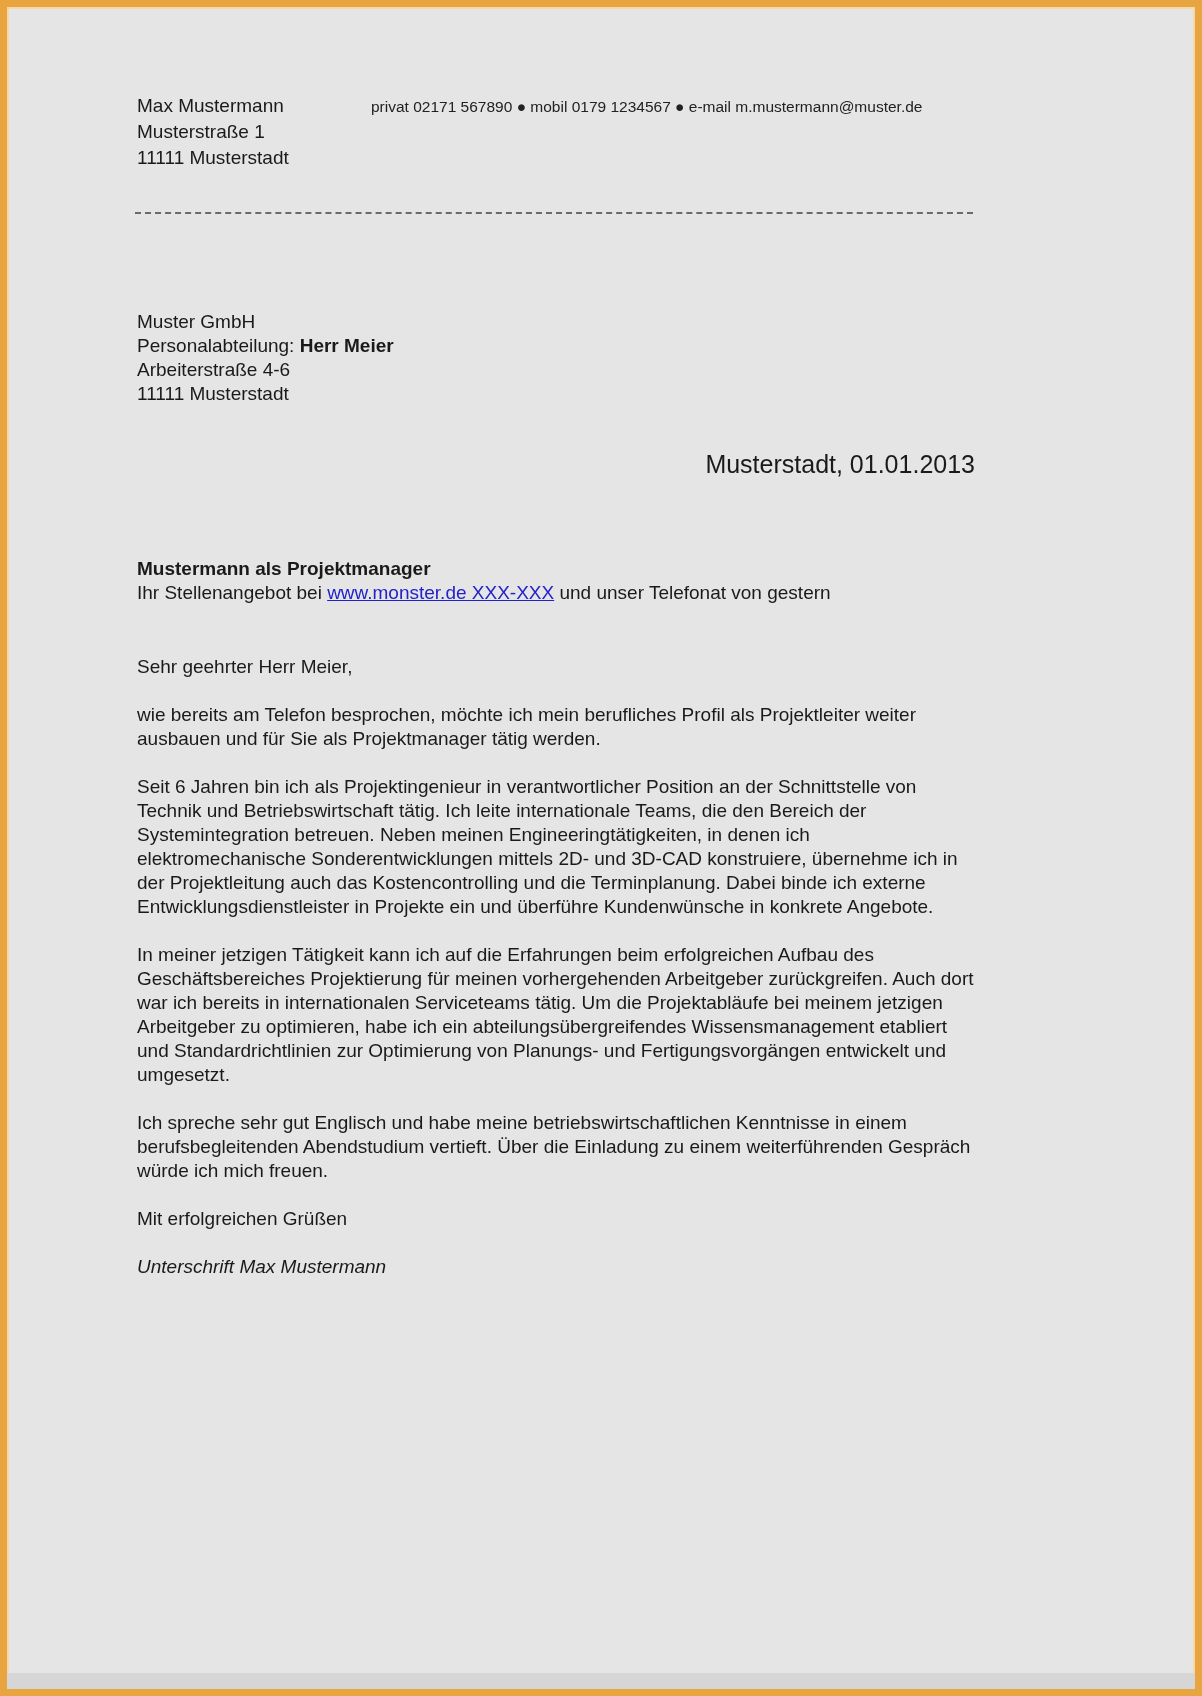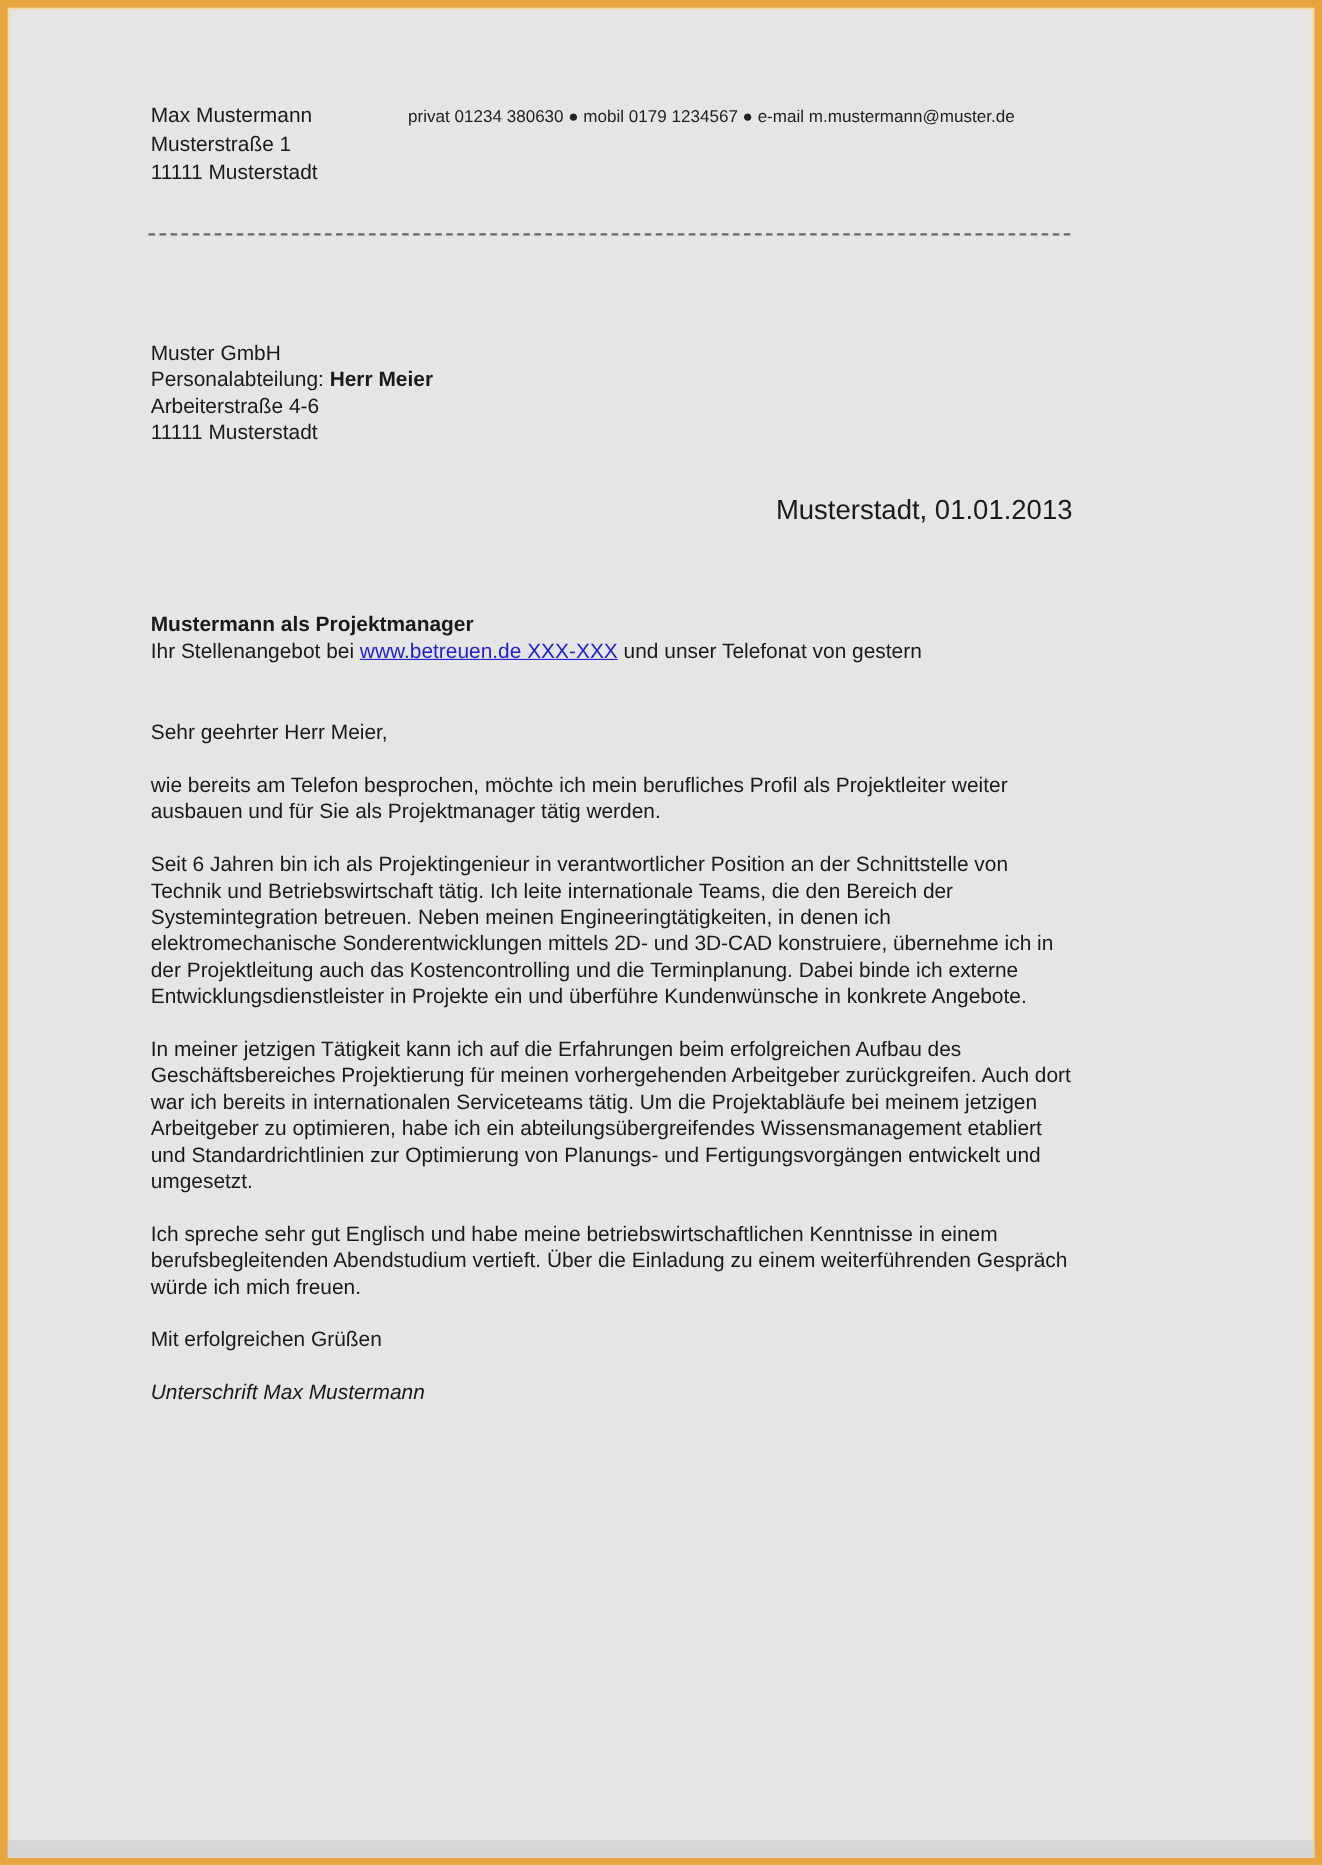--- a/index.html
+++ b/index.html
@@ -102,36 +102,36 @@
 <body>
 
 <div class="page">
 
   <div class="sender-block">
     <div>Max Mustermann</div>
     <div>Musterstraße 1</div>
     <div>11111 Musterstadt</div>
   </div>
 
-  <div class="contact-line">privat 01234 380630 ● mobil 0179 1234567 ● e-mail m.mustermann@muster.de</div>
+  <div class="contact-line">privat 02171 567890 ● mobil 0179 1234567 ● e-mail m.mustermann@muster.de</div>
 
   <div class="separator"></div>
 
   <div class="recipient-block">
     <div>Muster GmbH</div>
     <div><span>Personalabteilung: </span><strong>Herr Meier</strong></div>
     <div>Arbeiterstraße 4-6</div>
     <div>11111 Musterstadt</div>
   </div>
 
   <div class="date-line">Musterstadt, 01.01.2013</div>
 
   <div class="subject-block">
     <div class="subject-title">Mustermann als Projektmanager</div>
-    <div><span>Ihr Stellenangebot bei </span><a class="job-link">www.betreuen.de XXX-XXX</a><span> und unser Telefonat von gestern</span></div>
+    <div><span>Ihr Stellenangebot bei </span><a class="job-link">www.monster.de XXX-XXX</a><span> und unser Telefonat von gestern</span></div>
   </div>
 
   <div class="letter-body">
     <p>Sehr geehrter Herr Meier,</p>
     <p>wie bereits am Telefon besprochen, möchte ich mein berufliches Profil als Projektleiter weiter ausbauen und für Sie als Projektmanager tätig werden.</p>
     <p>Seit 6 Jahren bin ich als Projektingenieur in verantwortlicher Position an der Schnittstelle von Technik und Betriebswirtschaft tätig. Ich leite internationale Teams, die den Bereich der Systemintegration betreuen. Neben meinen Engineeringtätigkeiten, in denen ich elektromechanische Sonderentwicklungen mittels 2D- und 3D-CAD konstruiere, übernehme ich in der Projektleitung auch das Kostencontrolling und die Terminplanung. Dabei binde ich externe Entwicklungsdienstleister in Projekte ein und überführe Kundenwünsche in konkrete Angebote.</p>
     <p>In meiner jetzigen Tätigkeit kann ich auf die Erfahrungen beim erfolgreichen Aufbau des Geschäftsbereiches Projektierung für meinen vorhergehenden Arbeitgeber zurückgreifen. Auch dort war ich bereits in internationalen Serviceteams tätig. Um die Projektabläufe bei meinem jetzigen Arbeitgeber zu optimieren, habe ich ein abteilungsübergreifendes Wissensmanagement etabliert und Standardrichtlinien zur Optimierung von Planungs- und Fertigungsvorgängen entwickelt und umgesetzt.</p>
     <p>Ich spreche sehr gut Englisch und habe meine betriebswirtschaftlichen Kenntnisse in einem berufsbegleitenden Abendstudium vertieft. Über die Einladung zu einem weiterführenden Gespräch würde ich mich freuen.</p>
     <p>Mit erfolgreichen Grüßen</p>
     <p class="signature">Unterschrift Max Mustermann</p>

